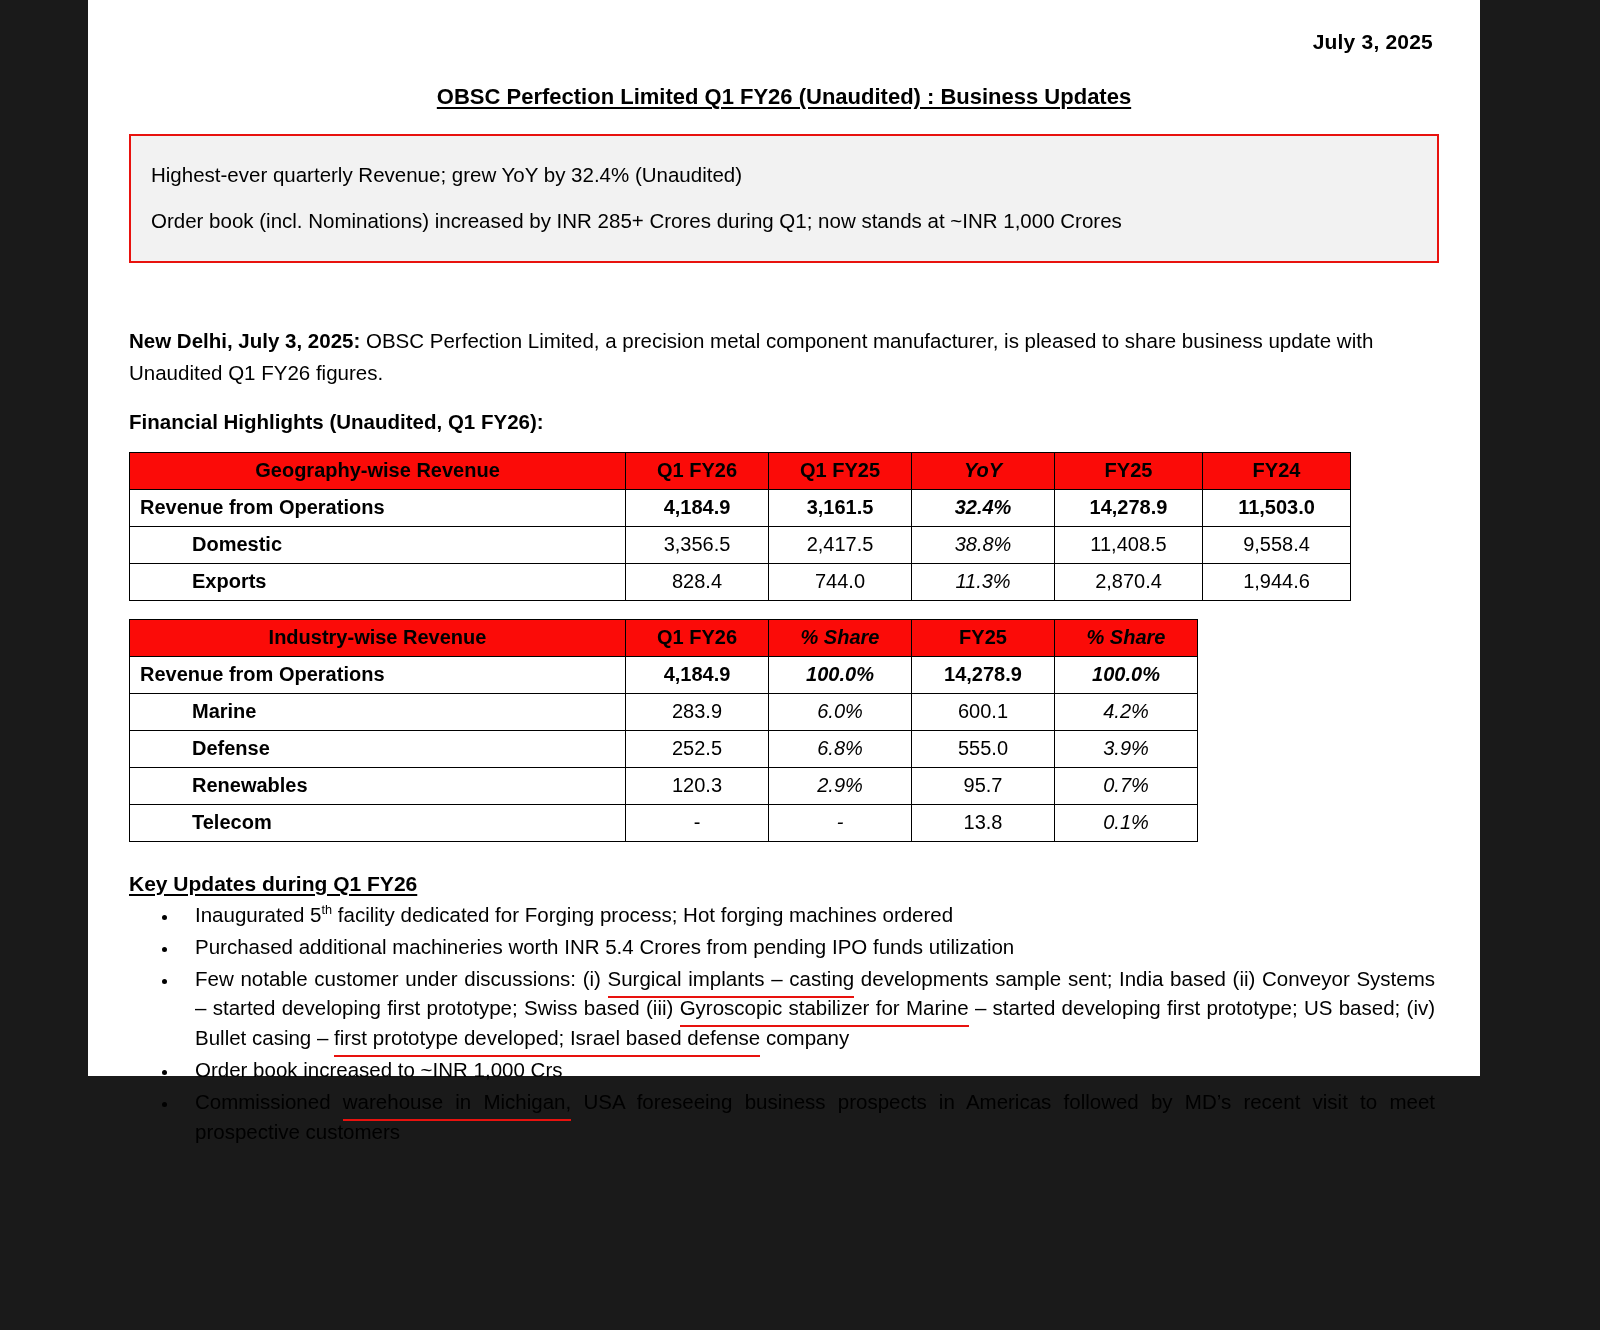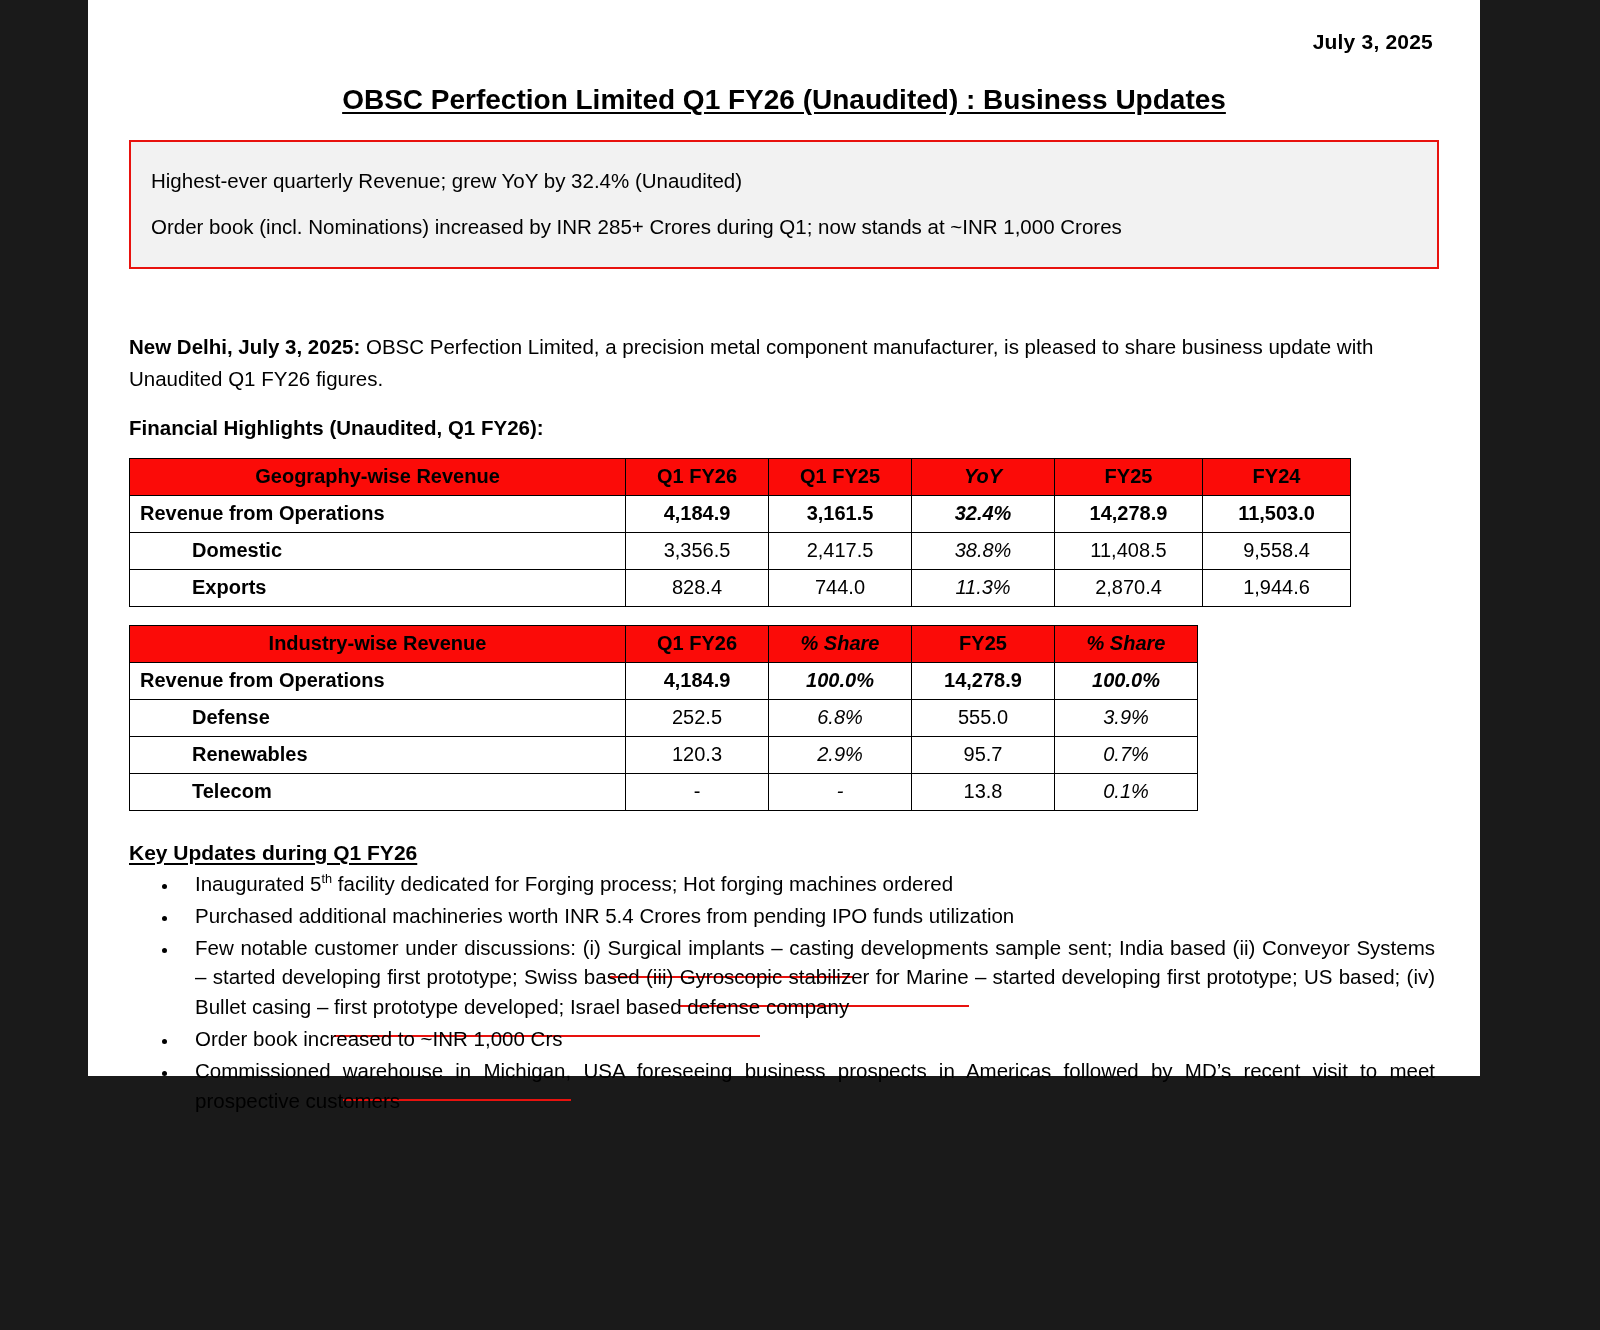--- a/index.html
+++ b/index.html
@@ -33,21 +33,21 @@
   .date-line {
     text-align: right;
     font-weight: bold;
     font-size: 21px;
     letter-spacing: 0.2px;
     margin: 8px 6px 0 0;
   }
   .doc-title {
     text-align: center;
     font-weight: bold;
-    font-size: 28px;
+    font-size: 22px;
     text-decoration: underline;
     text-underline-offset: 3px;
     margin-top: 30px;
   }
   .highlight-box {
     margin: 24px 0 0 0;
     border: 2px solid #e8120e;
     background: #f2f2f2;
     padding: 16px 20px 18px 20px;
   }
@@ -117,21 +117,21 @@
   ul.key-list li {
     margin: 2px 4px;
     padding-left: 16px;
     text-align: justify;
   }
   ul.key-list li::marker { font-size: 18px; }
   sup { font-size: 0.62em; vertical-align: super; }
 
   .ul-red {
     border-bottom: 2.4px solid #e8120e;
-    padding-bottom: 17px;
+    padding-bottom: 6px;
   }
 </style>
 </head>
 <body>
 
 <div class="page">
   <div class="inner">
 
     <div class="date-line">July 3, 2025</div>
 
@@ -214,20 +214,27 @@
       </thead>
       <tbody>
         <tr>
           <td class="t-label">Revenue from Operations</td>
           <td class="t-num bold">4,184.9</td>
           <td class="t-num bold ital">100.0%</td>
           <td class="t-num bold">14,278.9</td>
           <td class="t-num bold ital">100.0%</td>
         </tr>
         <tr>
+          <td class="t-label indent">Marine</td>
+          <td class="t-num">283.9</td>
+          <td class="t-num ital">6.0%</td>
+          <td class="t-num">600.1</td>
+          <td class="t-num ital">4.2%</td>
+        </tr>
+        <tr>
           <td class="t-label indent">Defense</td>
           <td class="t-num">252.5</td>
           <td class="t-num ital">6.8%</td>
           <td class="t-num">555.0</td>
           <td class="t-num ital">3.9%</td>
         </tr>
         <tr>
           <td class="t-label indent">Renewables</td>
           <td class="t-num">120.3</td>
           <td class="t-num ital">2.9%</td>

